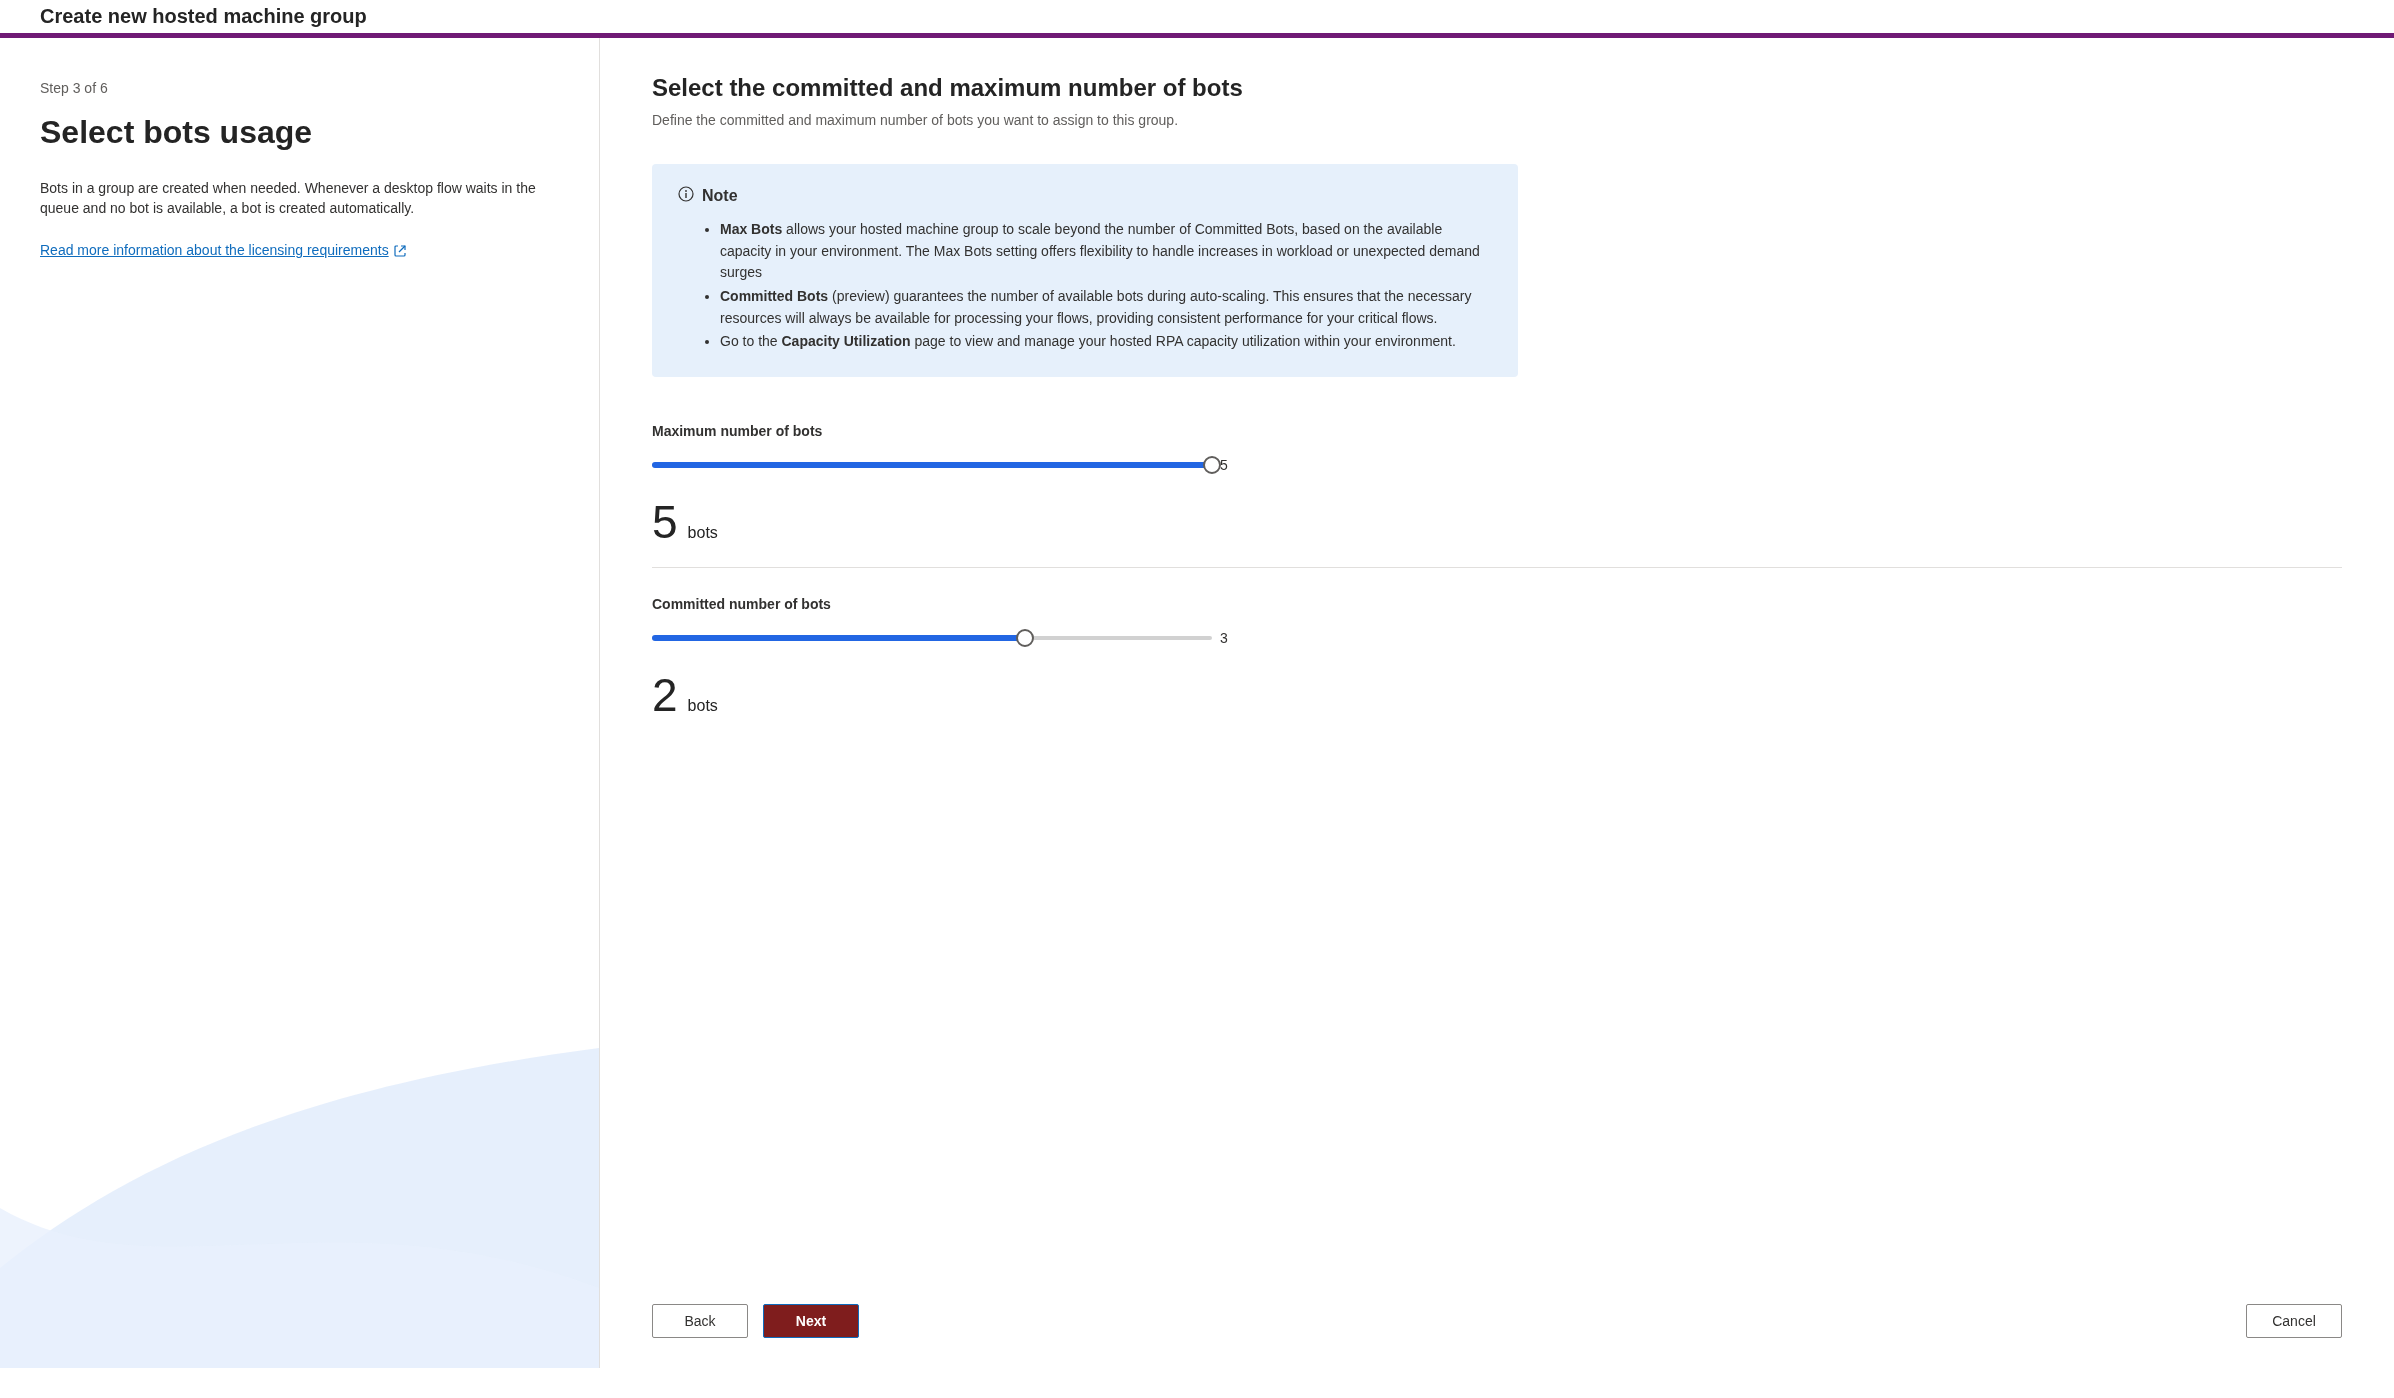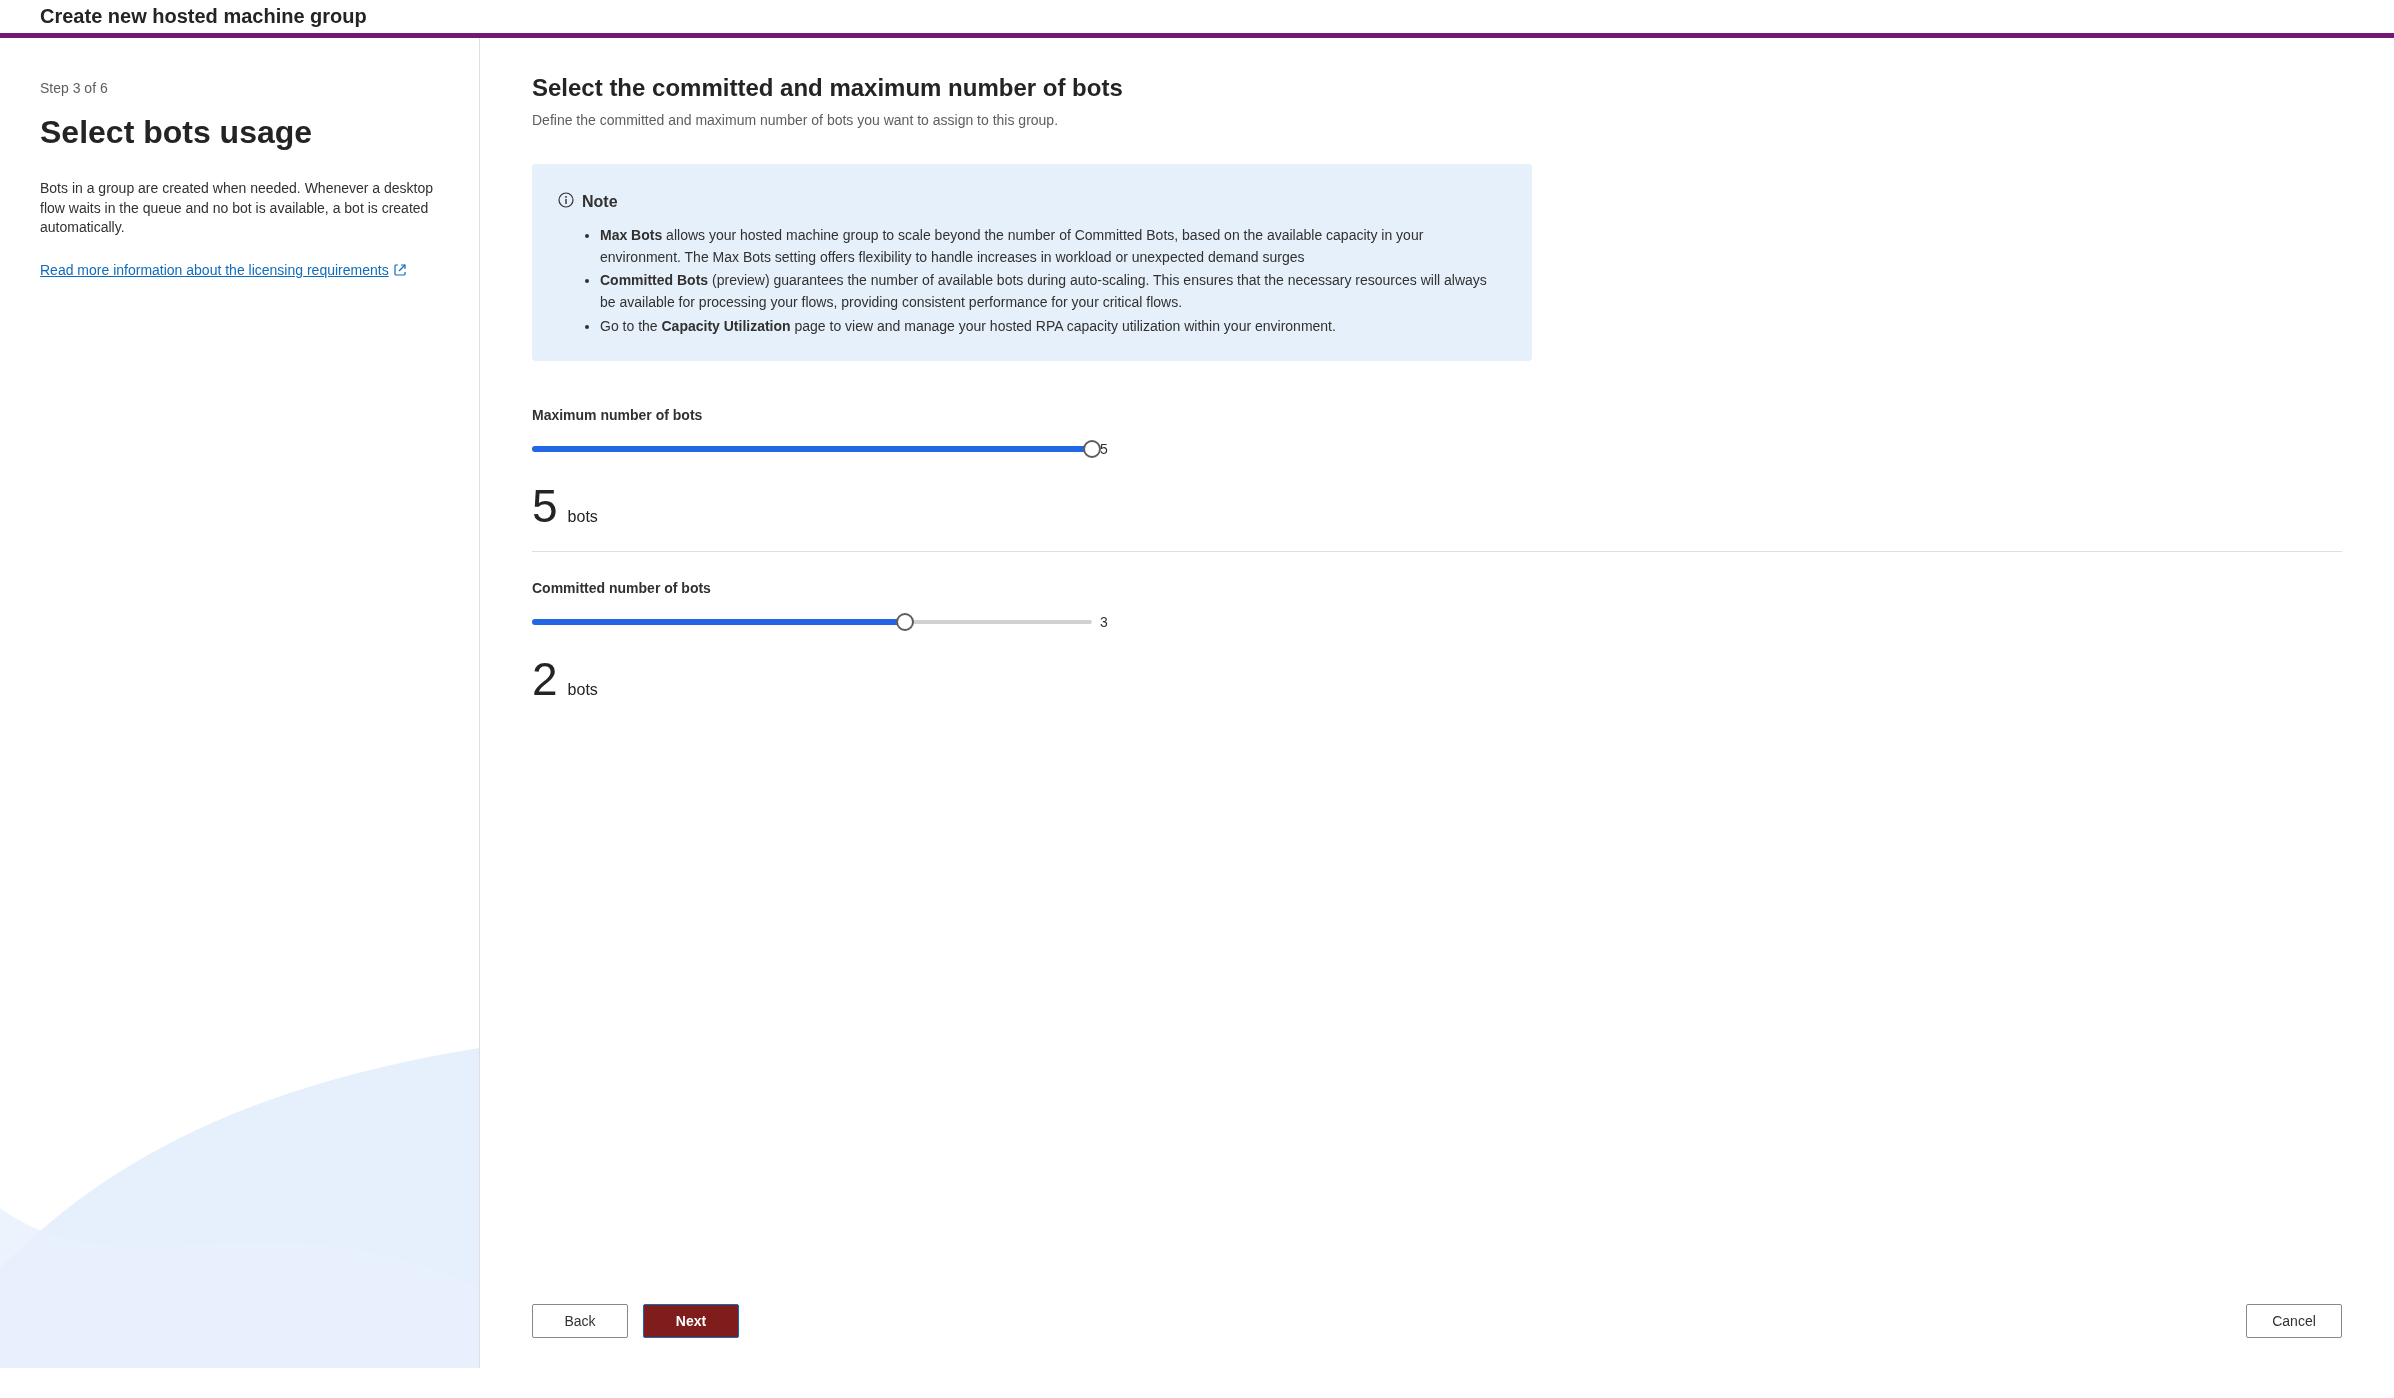--- a/index.html
+++ b/index.html
@@ -23,21 +23,21 @@
     .header-title {
       font-size: 20px;
       font-weight: 600;
       color: #242424;
     }
     .layout {
       display: flex;
       height: calc(1398px - 68px);
     }
     .sidebar {
-      width: 480px;
+      width: 600px;
       padding: 42px 40px 0 40px;
       border-right: 1px solid #e1dfdd;
       position: relative;
       overflow: hidden;
     }
     .step-label {
       font-size: 14px;
       color: #605e5c;
       margin-bottom: 18px;
     }
@@ -90,22 +90,22 @@
       margin-bottom: 10px;
     }
     .main-subtitle {
       font-size: 14px;
       color: #605e5c;
       margin-bottom: 36px;
     }
     .note-box {
       background: #e6f0fb;
       border-radius: 4px;
-      padding: 28px 26px 22px 26px;
-      width: 1000px;
+      padding: 22px 26px 22px 26px;
+      width: 866px;
       margin-bottom: 46px;
     }
     .note-header {
       display: flex;
       align-items: center;
       gap: 8px;
       margin-bottom: 14px;
     }
     .note-title {
       font-size: 16px;

